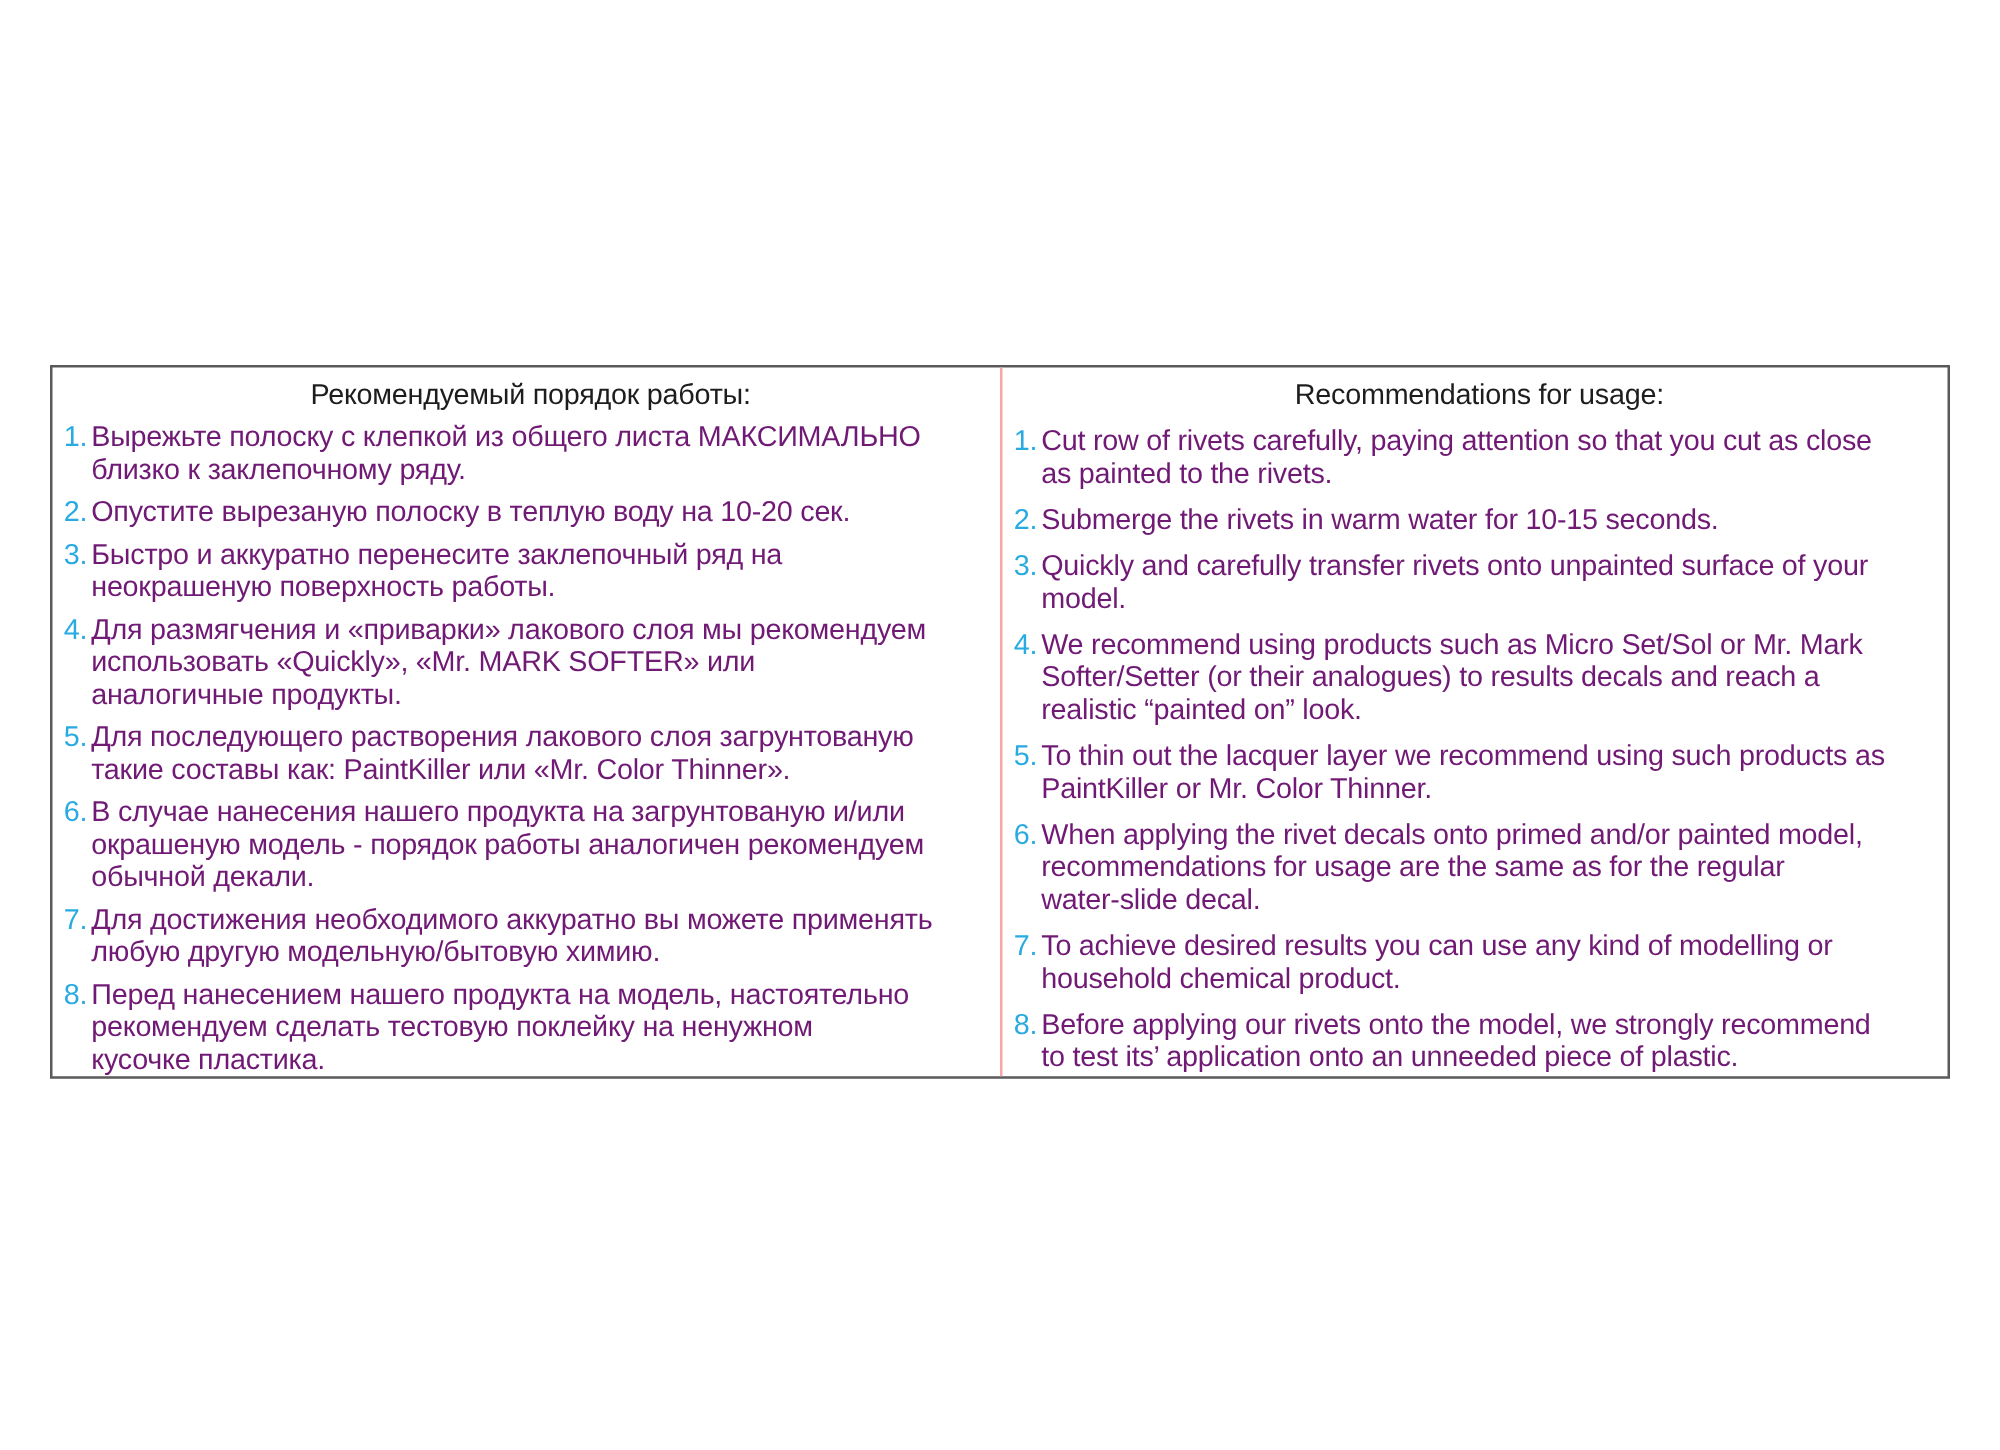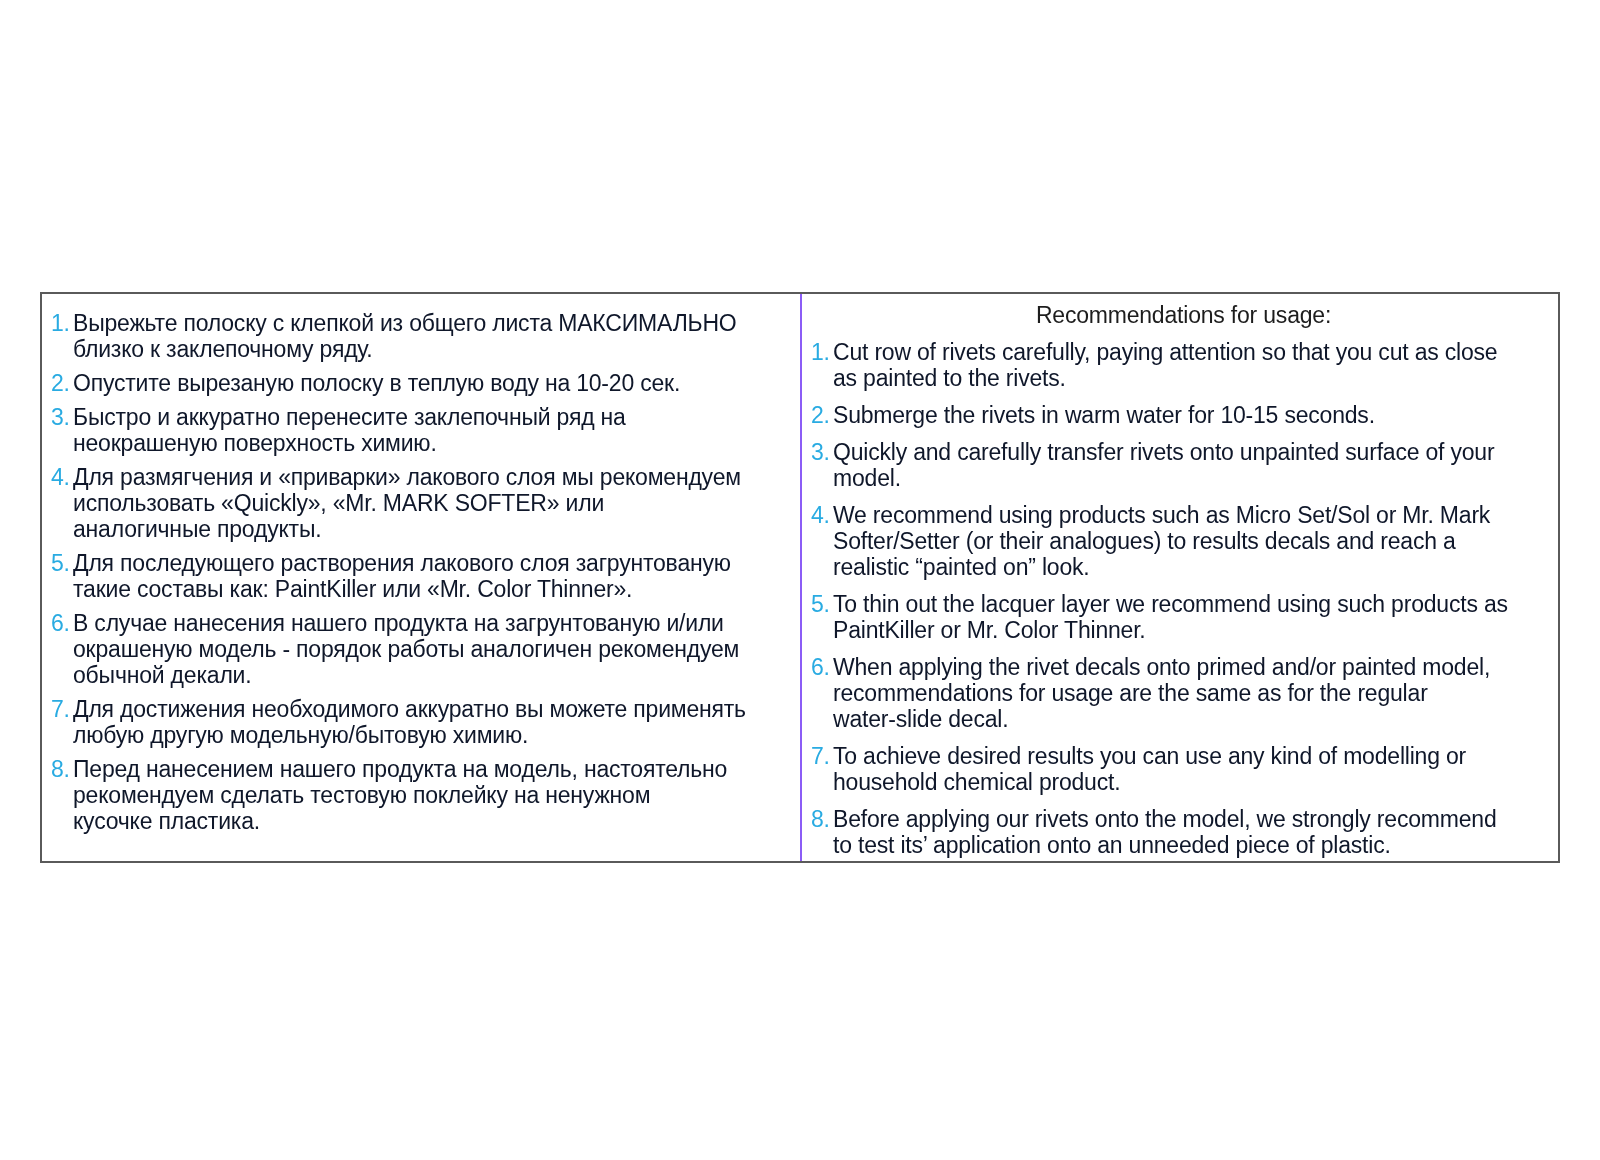--- a/index.html
+++ b/index.html
@@ -25,21 +25,21 @@
     display: flex;
     background: #ffffff;
   }
   .col {
     flex: 1 1 50%;
     box-sizing: border-box;
     padding: 8px 2px 0 9px;
     overflow: hidden;
   }
   .col-en {
-    border-left: 2px solid #8b5cf6;
+    border-left: 2px solid #fca5a5;
   }
   .col-title {
     margin: 0;
     font-size: 23px;
     line-height: 26px;
     font-weight: 400;
     text-align: center;
     color: #1d1d1d;
     letter-spacing: -0.2px;
   }
@@ -55,43 +55,44 @@
     line-height: 26px;
     letter-spacing: -0.2px;
   }
   .col-ru li.item { margin-top: 8px; }
   .col-en li.item { margin-top: 11px; }
   .num {
     color: #29abe2;
   }
   .txt {
     white-space: pre-line;
-    color: #0f172a;
+    color: #701a75;
   }
 </style>
 </head>
 <body>
 
 <div class="panel">
 
   <section class="col col-ru">
+    <h2 class="col-title">Рекомендуемый порядок работы:</h2>
     <ol class="items">
       <li class="item">
         <span class="num">1.</span>
         <span class="txt">Вырежьте полоску с клепкой из общего листа МАКСИМАЛЬНО
 близко к заклепочному ряду.</span>
       </li>
       <li class="item">
         <span class="num">2.</span>
         <span class="txt">Опустите вырезаную полоску в теплую воду на 10-20 сек.</span>
       </li>
       <li class="item">
         <span class="num">3.</span>
         <span class="txt">Быстро и аккуратно перенесите заклепочный ряд на
-неокрашеную поверхность химию.</span>
+неокрашеную поверхность работы.</span>
       </li>
       <li class="item">
         <span class="num">4.</span>
         <span class="txt">Для размягчения и «приварки» лакового слоя мы рекомендуем
 использовать «Quickly», «Mr. MARK SOFTER» или
 аналогичные продукты.</span>
       </li>
       <li class="item">
         <span class="num">5.</span>
         <span class="txt">Для последующего растворения лакового слоя загрунтованую

